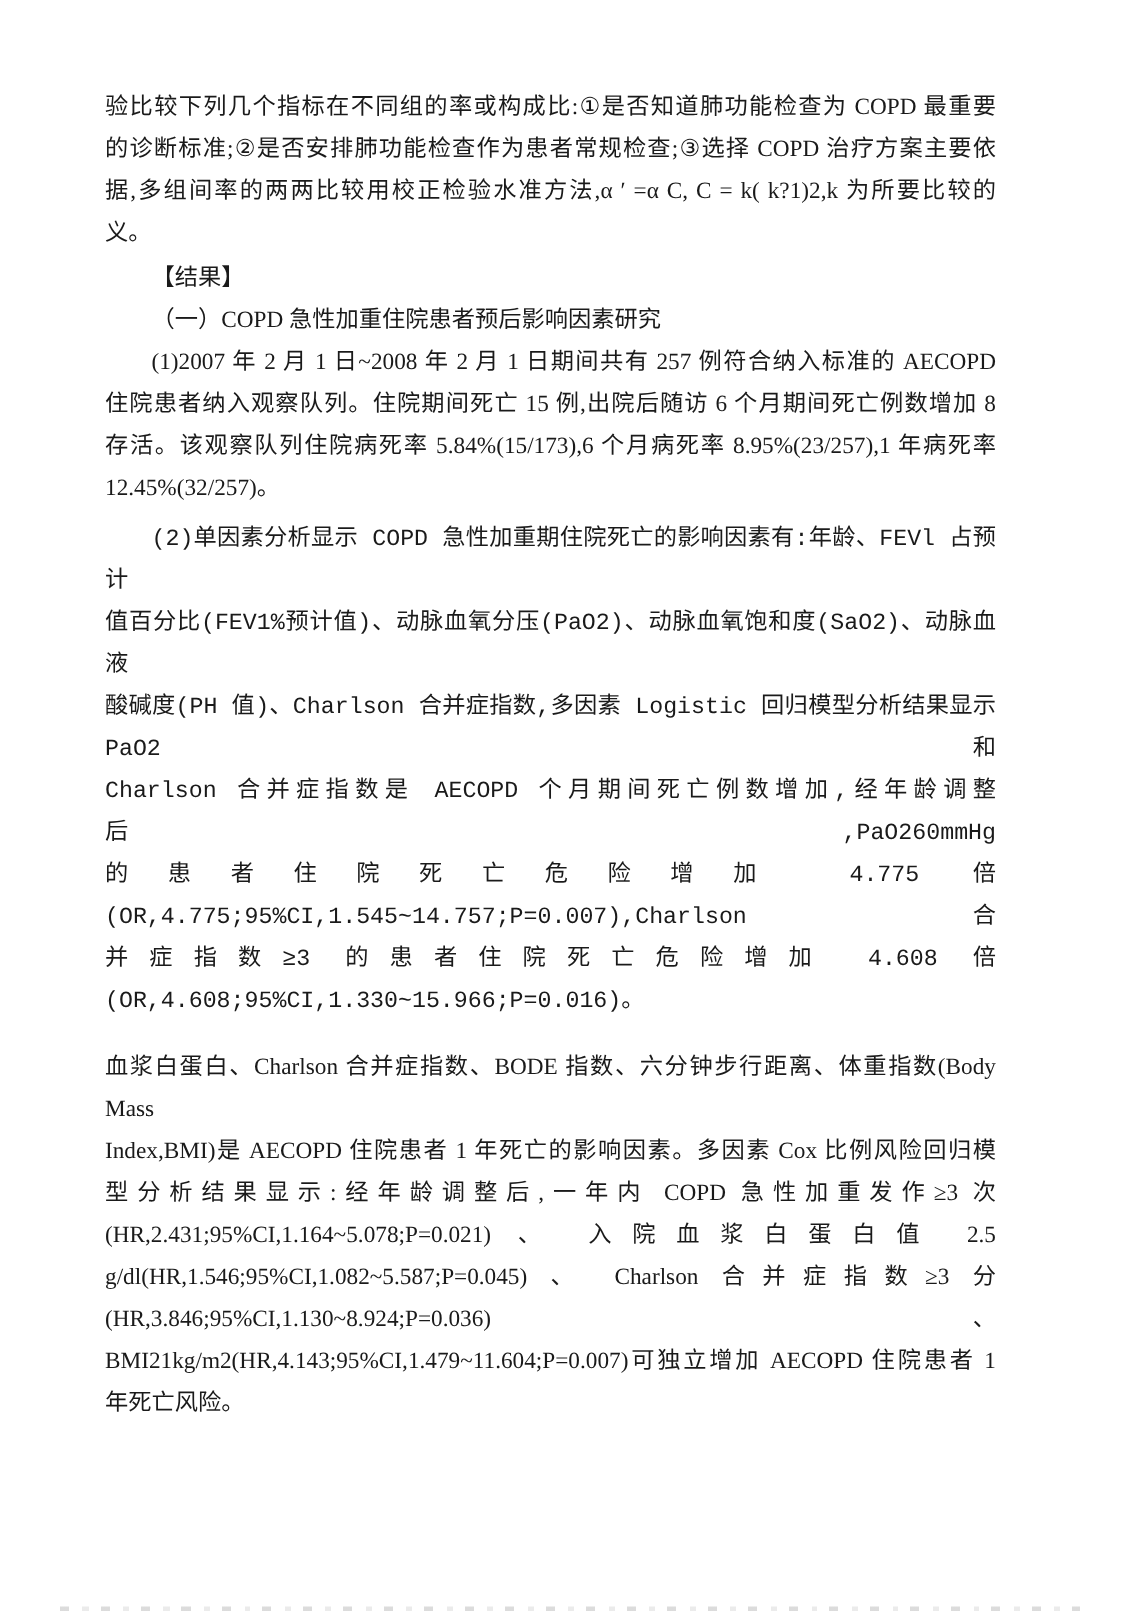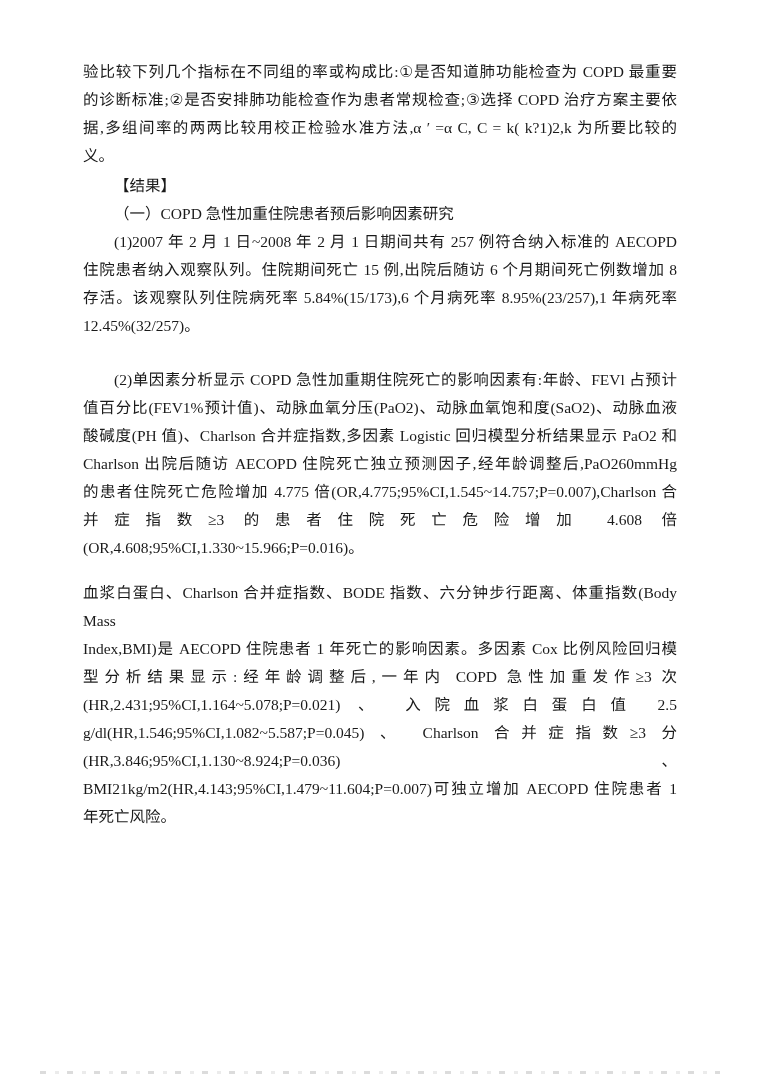--- a/index.html
+++ b/index.html
@@ -12,35 +12,35 @@
     width: 760px;
     height: 1075px;
     background: #ffffff;
     overflow: hidden;
     font-family: "Liberation Serif", "DejaVu Serif", "DejaVu Sans", serif;
     color: #1a1a1a;
   }
   .text-block {
     position: absolute;
     top: 58px;
-    left: 83px;
+    left: 70px;
     width: 594px;
     font-size: 15.5px;
     line-height: 28px;
   }
   .para { margin: 0; }
   .line {
     text-align: justify;
     text-align-last: justify;
     min-height: 28px;
   }
   .line.end { text-align-last: left; }
   .line.ind { text-indent: 2em; }
   .gap-results { margin-top: 2px; }
-  .gap-md  { margin-top: 26px; }
+  .gap-md  { margin-top: 5px; font-family: Liberation Mono, monospace; }
   .gap-md2 { margin-top: 17px; }
   .gap-lg  { margin-top: 25px; }
   .cutoff {
     position: absolute;
     left: 40px;
     top: 1071px;
     width: 680px;
     height: 3px;
     background: repeating-linear-gradient(90deg,
       rgba(60,60,60,0.18) 0px, rgba(60,60,60,0.18) 6px,
@@ -74,21 +74,21 @@
       <div class="line ind">(1)2007 年 2 月 1 日~2008 年 2 月 1 日期间共有 257 例符合纳入标准的 AECOPD</div>
       <div class="line">住院患者纳入观察队列。住院期间死亡 15 例,出院后随访 6 个月期间死亡例数增加 8</div>
       <div class="line">存活。该观察队列住院病死率 5.84%(15/173),6 个月病死率 8.95%(23/257),1 年病死率</div>
       <div class="line end">12.45%(32/257)。</div>
     </div>
 
     <div class="para gap-md">
       <div class="line ind">(2)单因素分析显示 COPD 急性加重期住院死亡的影响因素有:年龄、FEVl 占预计</div>
       <div class="line">值百分比(FEV1%预计值)、动脉血氧分压(PaO2)、动脉血氧饱和度(SaO2)、动脉血液</div>
       <div class="line">酸碱度(PH 值)、Charlson 合并症指数,多因素 Logistic 回归模型分析结果显示 PaO2 和</div>
-      <div class="line">Charlson 出院后随访 AECOPD 住院死亡独立预测因子,经年龄调整后,PaO260mmHg</div>
+      <div class="line">Charlson 合并症指数是 AECOPD 个月期间死亡例数增加,经年龄调整后,PaO260mmHg</div>
       <div class="line">的患者住院死亡危险增加 4.775 倍(OR,4.775;95%CI,1.545~14.757;P=0.007),Charlson 合</div>
       <div class="line">并症指数≥3 的患者住院死亡危险增加 4.608 倍</div>
       <div class="line end">(OR,4.608;95%CI,1.330~15.966;P=0.016)。</div>
     </div>
 
     <div class="para gap-md2">
       <div class="line">血浆白蛋白、Charlson 合并症指数、BODE 指数、六分钟步行距离、体重指数(Body Mass</div>
       <div class="line">Index,BMI)是 AECOPD 住院患者 1 年死亡的影响因素。多因素 Cox 比例风险回归模</div>
       <div class="line">型分析结果显示:经年龄调整后,一年内 COPD 急性加重发作≥3 次</div>
       <div class="line">(HR,2.431;95%CI,1.164~5.078;P=0.021) 、 入院血浆白蛋白值 2.5</div>

